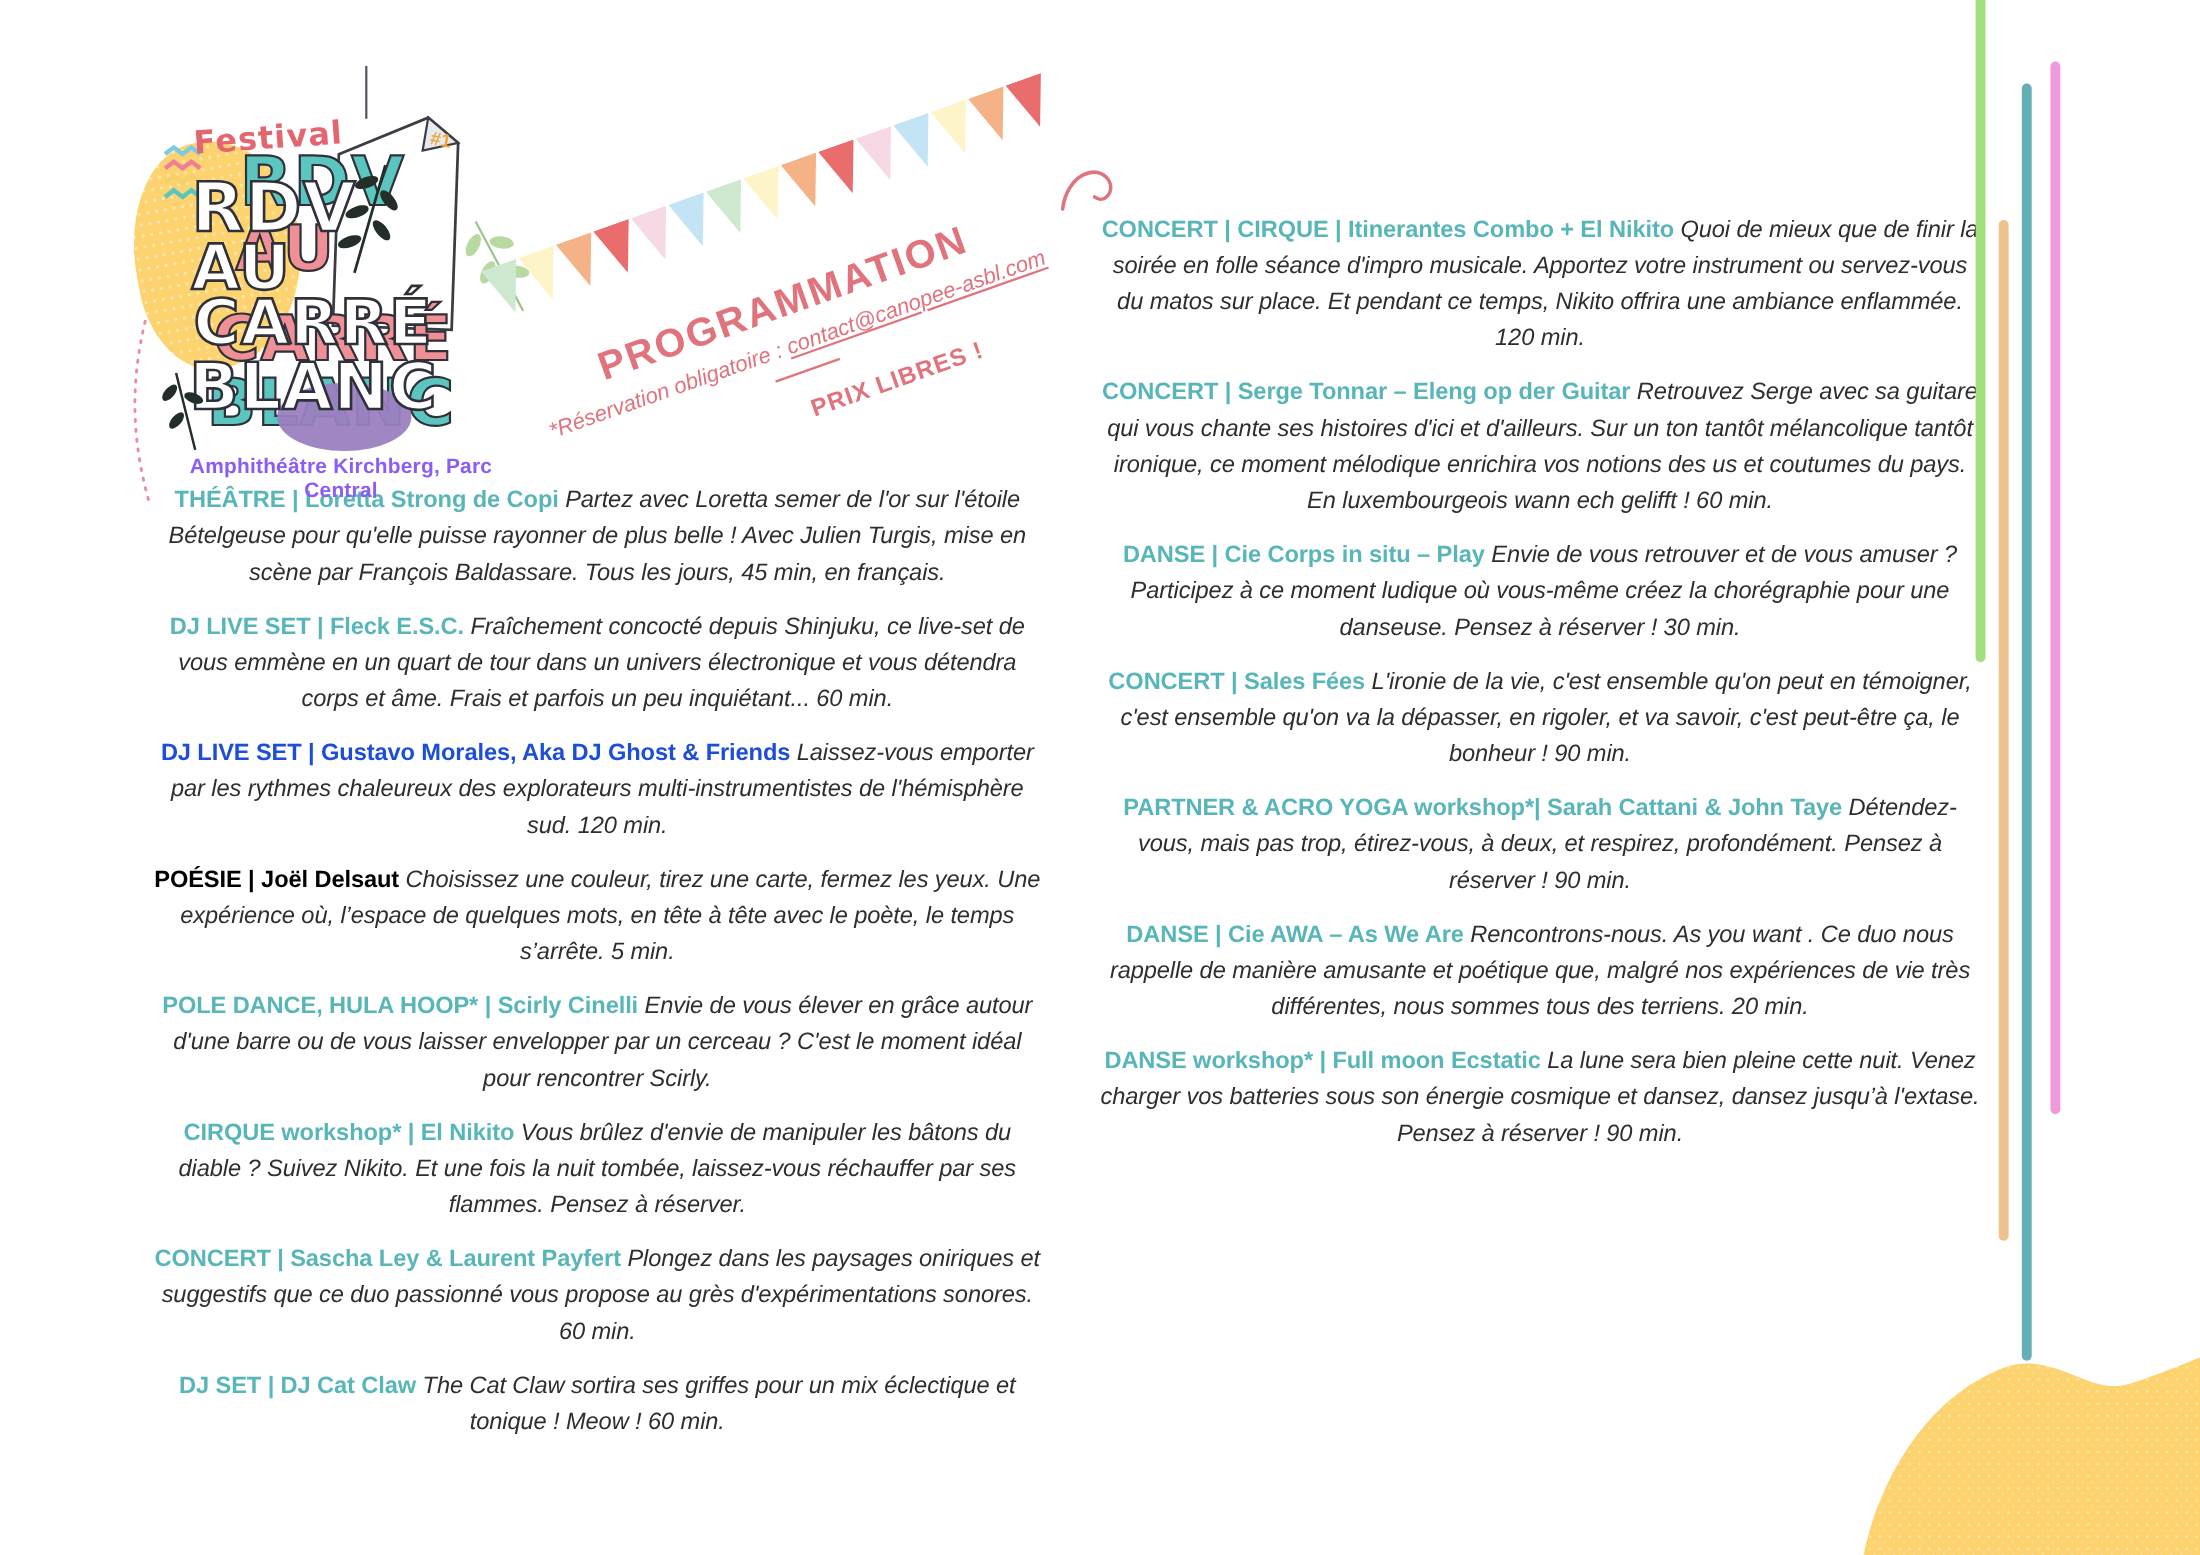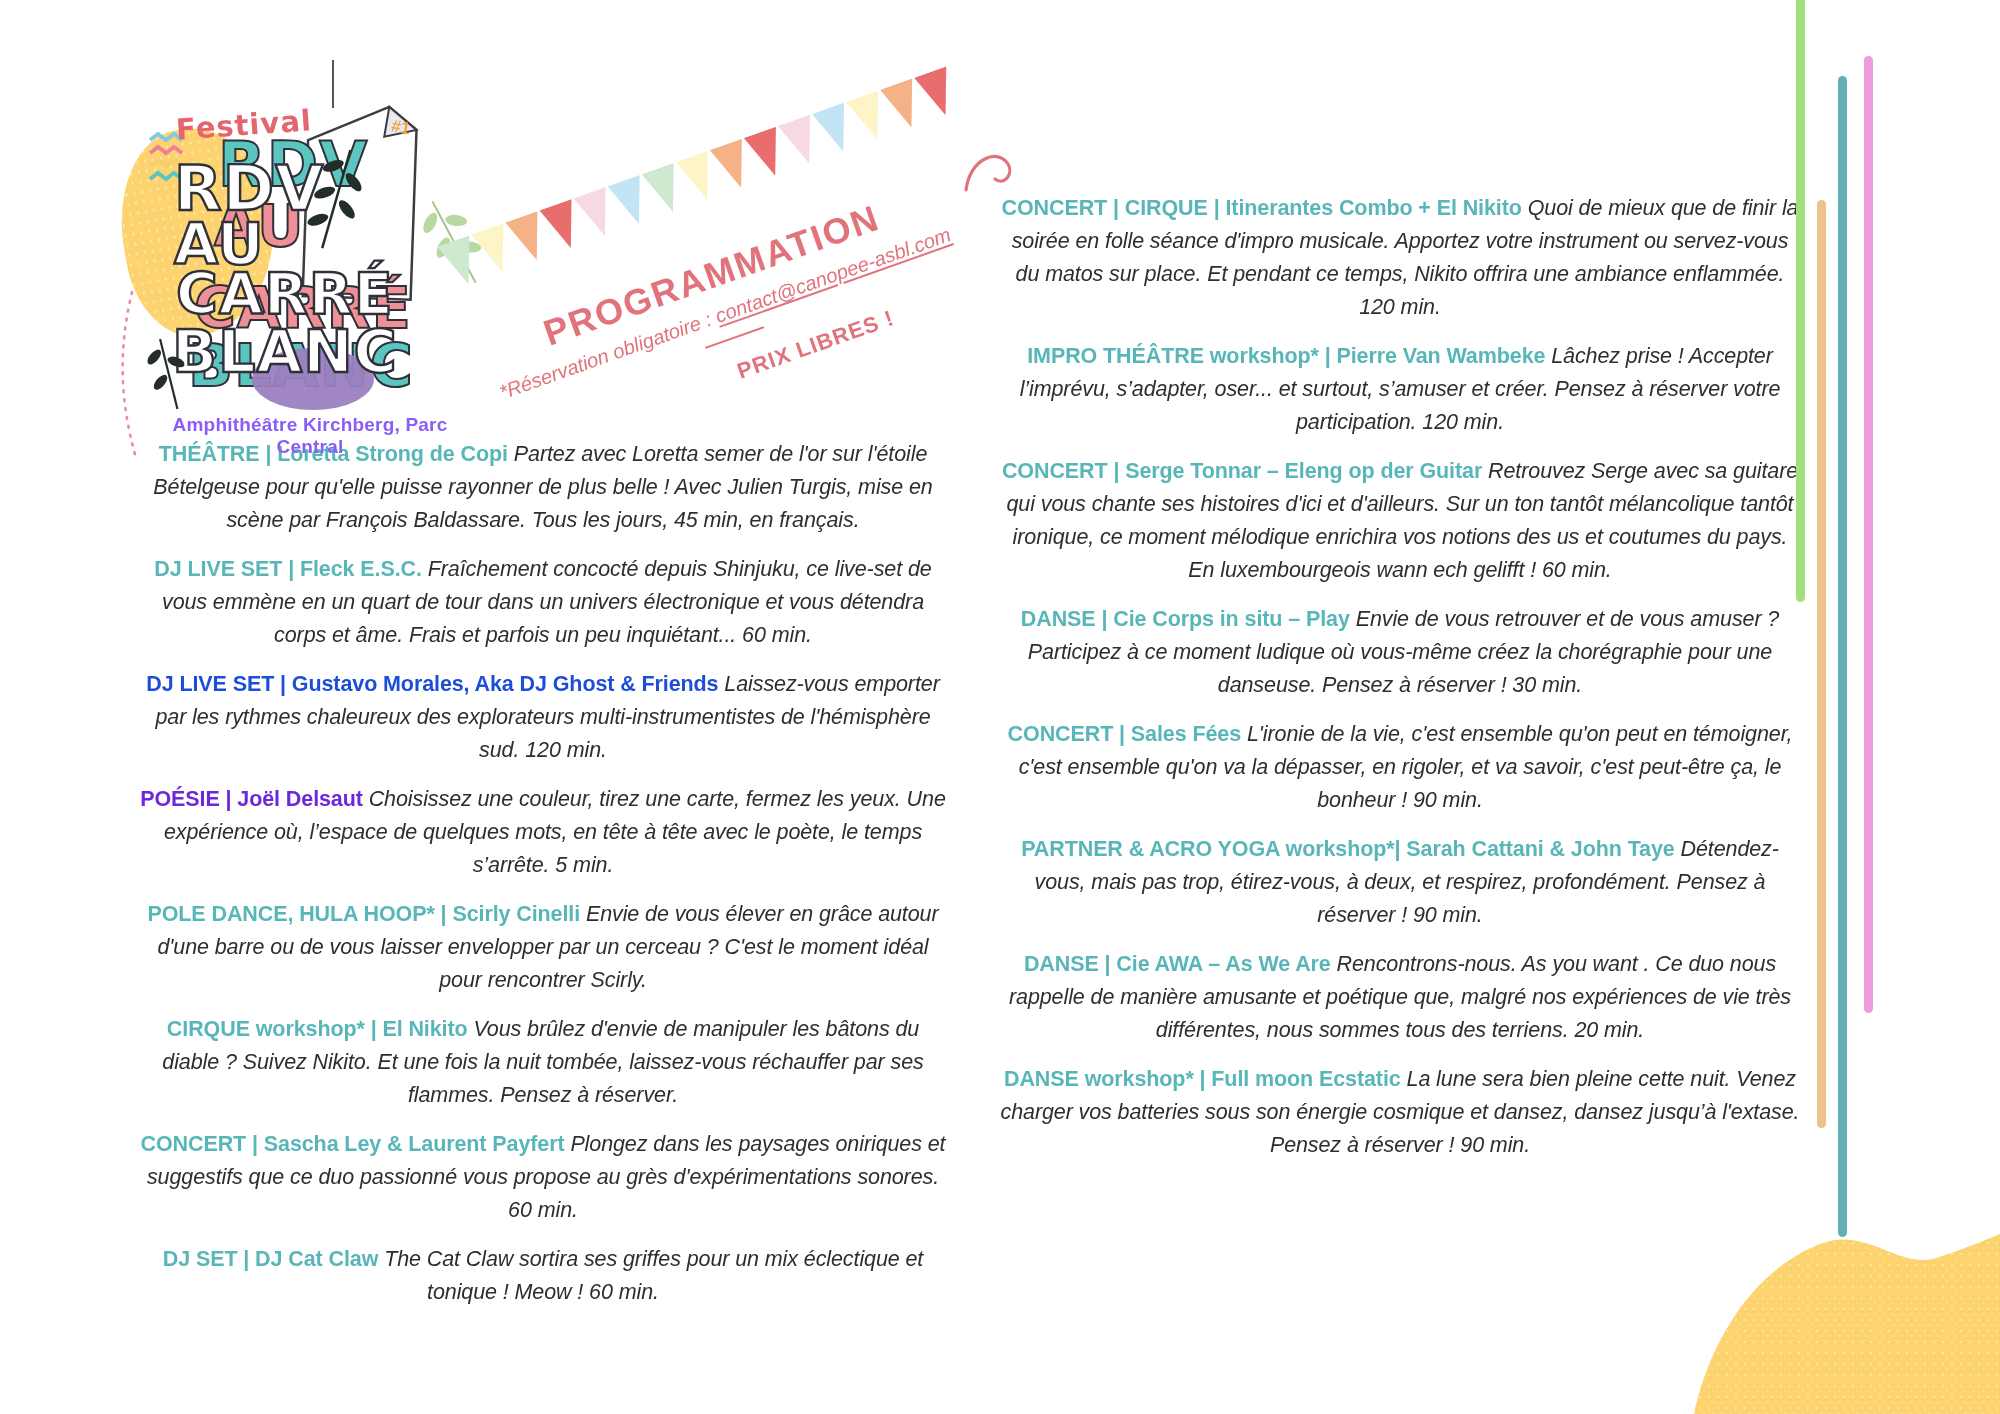--- a/index.html
+++ b/index.html
@@ -176,29 +176,28 @@
 </div>
 
 <svg data-interactable="false" style="position:absolute;left:962px;top:144px;" width="56" height="56" viewBox="0 0 56 56">
   <path d="M4,46 C8,14 36,4 46,20 C52,30 42,42 33,35" fill="none" stroke-width="3.2" stroke-linecap="round" stroke="#e0737c"></path>
 </svg>
 
 <div class="col" id="col-left" data-interactable="false">
     <p class="entry" data-interactable="false"><span class="eh" data-interactable="false" style="color: rgb(88, 182, 184);">THÉÂTRE | Loretta Strong de Copi </span><span class="eb" data-interactable="false" style="color: rgb(46, 46, 46);">Partez avec Loretta semer de l'or sur l'étoile Bételgeuse pour qu'elle puisse rayonner de plus belle ! Avec Julien Turgis, mise en scène par François Baldassare. Tous les jours, 45 min, en français.</span></p>
     <p class="entry" data-interactable="false"><span class="eh" data-interactable="false" style="color: rgb(88, 182, 184);">DJ LIVE SET | Fleck E.S.C. </span><span class="eb" data-interactable="false" style="color: rgb(46, 46, 46);">Fraîchement concocté depuis Shinjuku, ce live-set de vous emmène en un quart de tour dans un univers électronique et vous détendra corps et âme. Frais et parfois un peu inquiétant... 60 min.</span></p>
     <p class="entry" data-interactable="false"><span class="eh" data-interactable="false" style="color: #1d4ed8;">DJ LIVE SET | Gustavo Morales, Aka DJ Ghost &amp; Friends </span><span class="eb" data-interactable="false" style="color: rgb(46, 46, 46);">Laissez-vous emporter par les rythmes chaleureux des explorateurs multi-instrumentistes de l'hémisphère sud. 120 min.</span></p>
-    <p class="entry" data-interactable="false"><span class="eh" data-interactable="false" style="color: #6d28d9;">POÉSIE | Joël Delsaut </span><span class="eb" data-interactable="false" style="color: rgb(46, 46, 46);">Choisissez une couleur, tirez une carte, fermez les yeux. Une expérience où, l’espace de quelques mots, en tête à tête avec le poète, le temps s’arrête. 5 min.</span></p>
+    <p class="entry" data-interactable="false"><span class="eh" data-interactable="false" style="color: #000000;">POÉSIE | Joël Delsaut </span><span class="eb" data-interactable="false" style="color: rgb(46, 46, 46);">Choisissez une couleur, tirez une carte, fermez les yeux. Une expérience où, l’espace de quelques mots, en tête à tête avec le poète, le temps s’arrête. 5 min.</span></p>
     <p class="entry" data-interactable="false"><span class="eh" data-interactable="false" style="color: rgb(88, 182, 184);">POLE DANCE, HULA HOOP* | Scirly Cinelli </span><span class="eb" data-interactable="false" style="color: rgb(46, 46, 46);">Envie de vous élever en grâce autour d'une barre ou de vous laisser envelopper par un cerceau ? C'est le moment idéal pour rencontrer Scirly.</span></p>
     <p class="entry" data-interactable="false"><span class="eh" data-interactable="false" style="color: rgb(88, 182, 184);">CIRQUE workshop* | El Nikito </span><span class="eb" data-interactable="false" style="color: rgb(46, 46, 46);">Vous brûlez d'envie de manipuler les bâtons du diable ? Suivez Nikito. Et une fois la nuit tombée, laissez-vous réchauffer par ses flammes. Pensez à réserver.</span></p>
     <p class="entry" data-interactable="false"><span class="eh" data-interactable="false" style="color: rgb(88, 182, 184);">CONCERT | Sascha Ley &amp; Laurent Payfert </span><span class="eb" data-interactable="false" style="color: rgb(46, 46, 46);">Plongez dans les paysages oniriques et suggestifs que ce duo passionné vous propose au grès d'expérimentations sonores. 60 min.</span></p>
     <p class="entry" data-interactable="false"><span class="eh" data-interactable="false" style="color: rgb(88, 182, 184);">DJ SET | DJ Cat Claw </span><span class="eb" data-interactable="false" style="color: rgb(46, 46, 46);">The Cat Claw sortira ses griffes pour un mix éclectique et tonique ! Meow ! 60 min.</span></p>
   </div>
 <div class="col" id="col-right" data-interactable="false">
     <p class="entry" data-interactable="false"><span class="eh" data-interactable="false" style="color: rgb(88, 182, 184);">CONCERT | CIRQUE | Itinerantes Combo + El Nikito </span><span class="eb" data-interactable="false" style="color: rgb(46, 46, 46);">Quoi de mieux que de finir la soirée en folle séance d'impro musicale. Apportez votre instrument ou servez-vous du matos sur place. Et pendant ce temps, Nikito offrira une ambiance enflammée. 120 min.</span></p>
-    <p class="entry" data-interactable="false"><span class="eh" data-interactable="false" style="color: rgb(88, 182, 184);">IMPRO THÉÂTRE workshop* | Pierre Van Wambeke </span><span class="eb" data-interactable="false" style="color: rgb(46, 46, 46);">Lâchez prise ! Accepter l’imprévu, s’adapter, oser... et surtout, s’amuser et créer. Pensez à réserver votre participation. 120 min.</span></p>
     <p class="entry" data-interactable="false"><span class="eh" data-interactable="false" style="color: rgb(88, 182, 184);">CONCERT | Serge Tonnar – Eleng op der Guitar </span><span class="eb" data-interactable="false" style="color: rgb(46, 46, 46);">Retrouvez Serge avec sa guitare qui vous chante ses histoires d'ici et d'ailleurs. Sur un ton tantôt mélancolique tantôt ironique, ce moment mélodique enrichira vos notions des us et coutumes du pays. En luxembourgeois wann ech gelifft ! 60 min.</span></p>
     <p class="entry" data-interactable="false"><span class="eh" data-interactable="false" style="color: rgb(88, 182, 184);">DANSE | Cie Corps in situ – Play </span><span class="eb" data-interactable="false" style="color: rgb(46, 46, 46);">Envie de vous retrouver et de vous amuser ? Participez à ce moment ludique où vous-même créez la chorégraphie pour une danseuse. Pensez à réserver ! 30 min.</span></p>
     <p class="entry" data-interactable="false"><span class="eh" data-interactable="false" style="color: rgb(88, 182, 184);">CONCERT | Sales Fées </span><span class="eb" data-interactable="false" style="color: rgb(46, 46, 46);">L'ironie de la vie, c'est ensemble qu'on peut en témoigner, c'est ensemble qu'on va la dépasser, en rigoler, et va savoir, c'est peut-être ça, le bonheur ! 90 min.</span></p>
     <p class="entry" data-interactable="false"><span class="eh" data-interactable="false" style="color: rgb(88, 182, 184);">PARTNER &amp; ACRO YOGA  workshop*| Sarah Cattani &amp; John Taye </span><span class="eb" data-interactable="false" style="color: rgb(46, 46, 46);">Détendez-vous, mais pas trop, étirez-vous, à deux, et respirez, profondément. Pensez à réserver ! 90 min.</span></p>
     <p class="entry" data-interactable="false"><span class="eh" data-interactable="false" style="color: rgb(88, 182, 184);">DANSE | Cie AWA – As We Are </span><span class="eb" data-interactable="false" style="color: rgb(46, 46, 46);">Rencontrons-nous. As you want . Ce duo nous rappelle de manière amusante et poétique que, malgré nos expériences de vie très différentes, nous sommes tous des terriens. 20 min.</span></p>
     <p class="entry" data-interactable="false"><span class="eh" data-interactable="false" style="color: rgb(88, 182, 184);">DANSE workshop* | Full moon Ecstatic </span><span class="eb" data-interactable="false" style="color: rgb(46, 46, 46);">La lune sera bien pleine cette nuit. Venez charger vos batteries sous son énergie cosmique et dansez, dansez jusqu’à l'extase. Pensez à réserver ! 90 min.</span></p>
   </div>
 
 <div class="vline" id="vl-green" data-interactable="false" style="background-color: rgb(163, 224, 123);"></div>
 <div class="vline" id="vl-tan" data-interactable="false" style="background-color: rgb(237, 194, 140);"></div>

